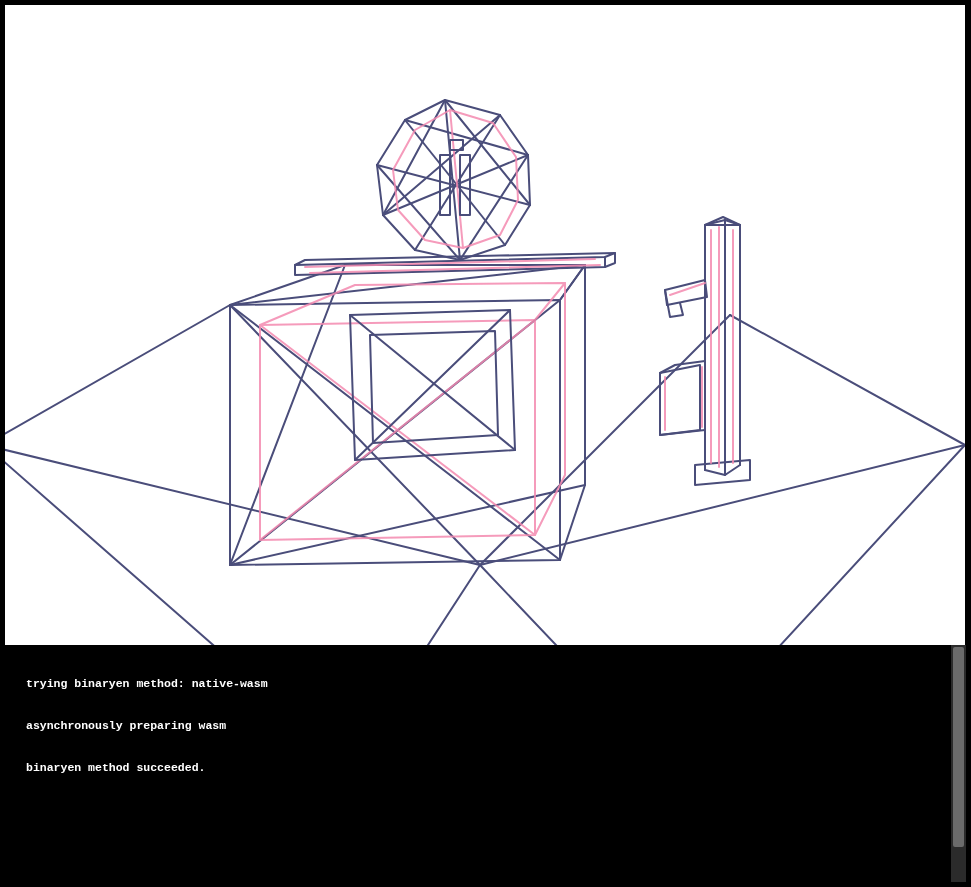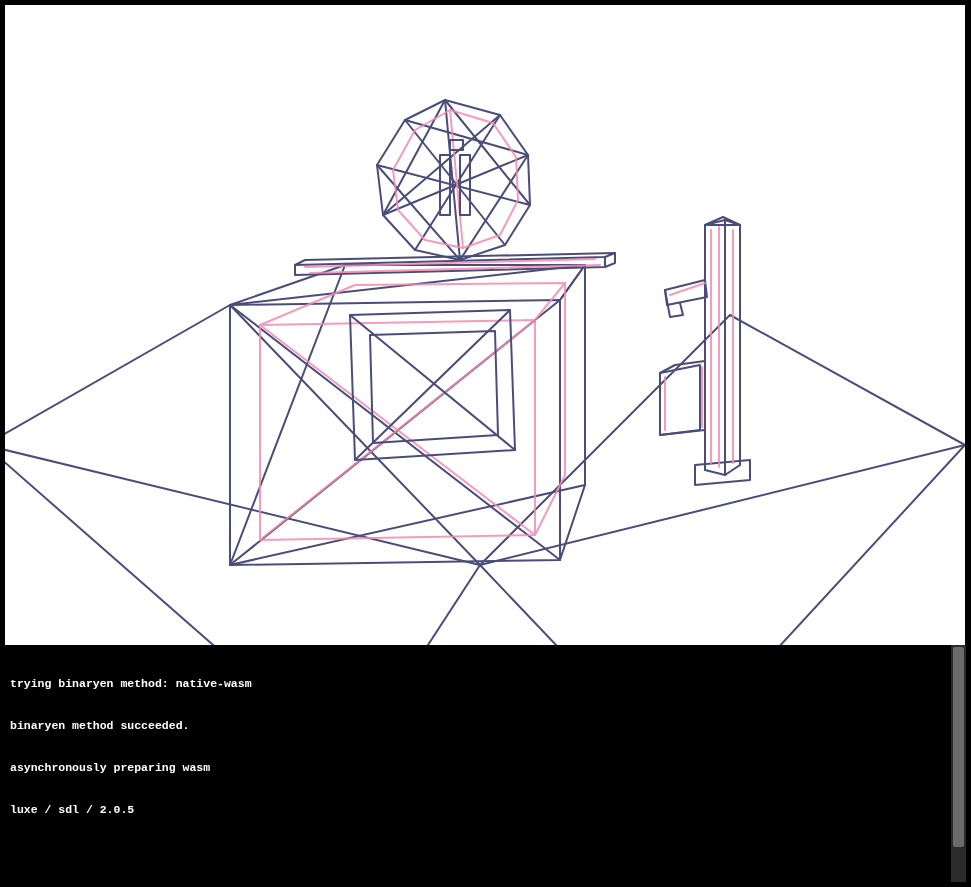--- a/index.html
+++ b/index.html
@@ -60,20 +60,21 @@
     line-height: 14px;
     font-weight: bold;
     padding: 4px 5px 0 5px;
     box-sizing: border-box;
     overflow: hidden;
     white-space: pre-wrap;
     word-wrap: break-word;
   }
   .console .line {
     display: block;
+    margin-left: 16px;
   }
   .scrollbar-track {
     position: absolute;
     right: 0;
     top: 640px;
     width: 15px;
     height: 237px;
     background: #2b2b2b;
   }
   .scrollbar-thumb {
@@ -192,23 +193,22 @@
         <path d="M 700 278 L 665 290"></path>
         <path d="M 660 372 L 660 425"></path>
         <path d="M 697 362 L 697 422"></path>
       </g>
 
     </svg>
   </div>
 
   <div class="console">
     <span class="line">trying binaryen method: native-wasm</span>
+    <span class="line">asynchronously preparing wasm</span>
     <span class="line">binaryen method succeeded.</span>
-    <span class="line">asynchronously preparing wasm</span>
-    <span class="line">luxe / sdl / 2.0.5</span>
     
     
     
     
     
     
     
     
     
   </div>

